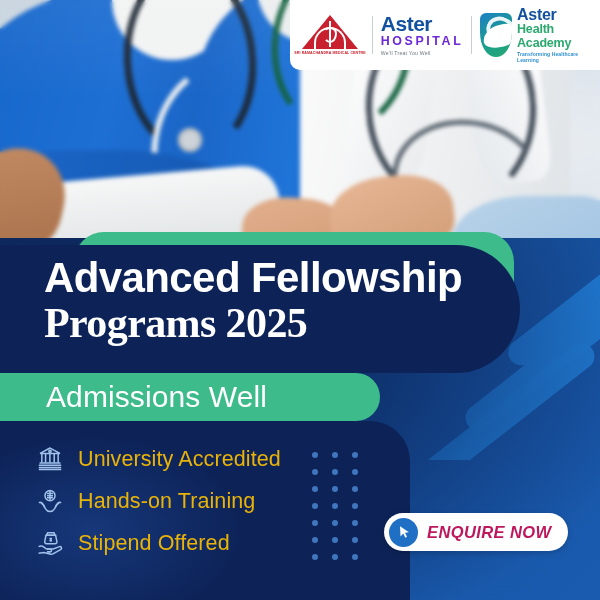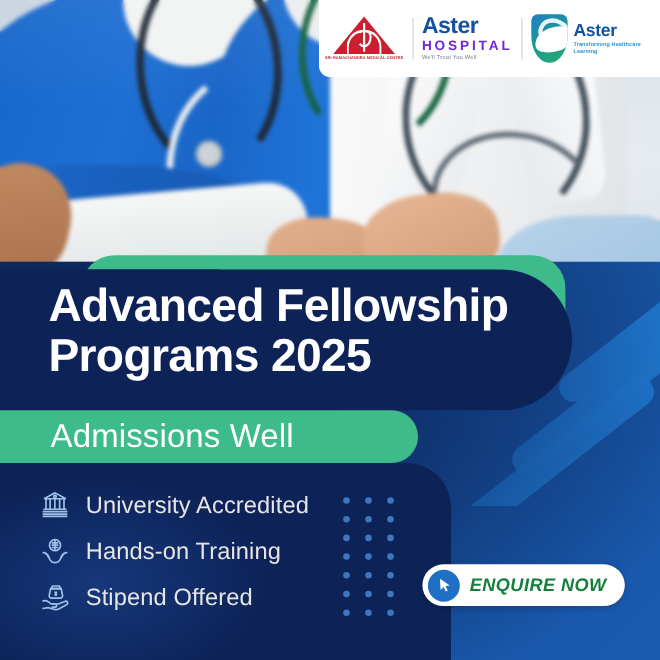--- a/index.html
+++ b/index.html
@@ -254,34 +254,34 @@
     position:absolute; left:-120px; top:400px; width:420px; height:260px;
     background:radial-gradient(closest-side, rgba(30,72,150,.55), rgba(13,35,88,0) 72%);
   }
 
   
   .headline {
     position:absolute; left:44px; top:256px; width:470px;
     color:#ffffff; font-weight:bold; font-size:42px; line-height:1.06;
     letter-spacing:-.6px; z-index:6;
   }
-  .headline .l2 { display:block; }
+  .headline .l2 { display:block;font-family:Liberation Serif, serif; }
   .admissions {
     position:absolute; left:46px; top:379px;
     color:#ffffff; font-size:30px; line-height:1.18; letter-spacing:.1px; z-index:6;
   }
 
   .features {
     position:absolute; left:36px; top:440px; width:300px; z-index:7;
     display:flex; flex-direction:column; gap:4px;
   }
   .feature { display:flex; align-items:center; gap:14px; height:38px; }
   .f-icon { width:28px; height:28px; flex:0 0 28px; color:#9fc1ea; }
   .f-icon svg { width:100%; height:100%; display:block; }
-  .f-label { color:#e5e5e5; font-size:21.5px; letter-spacing:.1px; white-space:nowrap; }
+  .f-label { color:#eab308; font-size:21.5px; letter-spacing:.1px; white-space:nowrap; }
 
   
   .dots {
     position:absolute; left:312px; top:452px; z-index:6;
     display:grid; grid-template-columns:repeat(3,20px); grid-auto-rows:17px;
   }
   .dots i { width:6px; height:6px; border-radius:50%; background:#3f76bd; display:block; }
 
   
   .cta {
@@ -289,21 +289,21 @@
     background:#ffffff; border-radius:19px; z-index:8;
     display:flex; align-items:center; padding-left:5px; gap:9px;
     box-shadow:0 2px 6px rgba(0,0,0,.18);
   }
   .cta-circle {
     width:29px; height:29px; flex:0 0 29px; border-radius:50%;
     background:#1f6fc4; display:flex; align-items:center; justify-content:center;
   }
   .cta-circle svg { width:16px; height:16px; }
   .cta-text {
-    color:#15803d; font-size:16.5px; font-weight:bold; font-style:italic;
+    color:#be185d; font-size:16.5px; font-weight:bold; font-style:italic;
     letter-spacing:.4px;
   }
 </style>
 </head>
 <body>
 
 <div class="creative">
 
   <div class="photo">
     <div class="photo-bg"></div>
@@ -369,20 +369,21 @@
 
     <div class="divider"></div>
 
     <div class="logo-acad">
       <div class="shield">
         <div class="shield-hand"></div>
         <div class="shield-arc"></div>
       </div>
       <div class="acad-text">
         <div class="acad-aster">Aster</div>
+        <div class="acad-name">Health Academy</div>
         <div class="acad-tag">Transforming Healthcare Learning</div>
       </div>
     </div>
   </div>
 
   <div class="headline">
     <span class="l1">Advanced Fellowship</span>
     <span class="l2">Programs 2025</span>
   </div>
 

